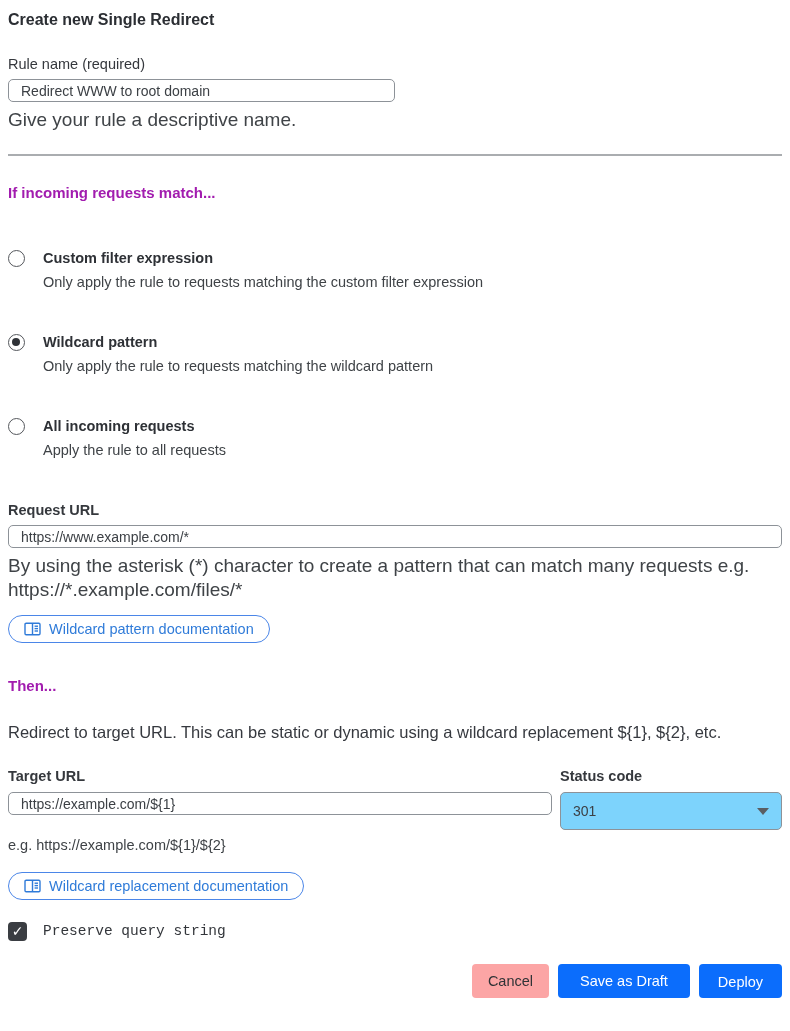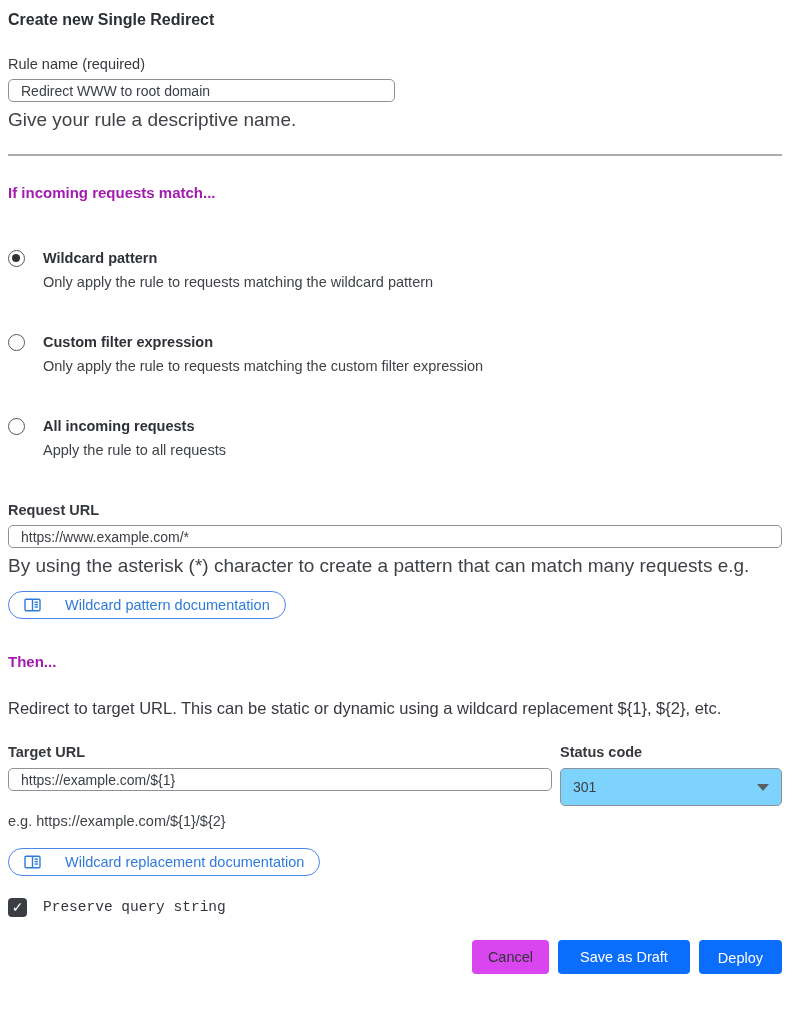--- a/index.html
+++ b/index.html
@@ -97,21 +97,21 @@
   .radio-desc {
     margin-top: 4px;
     font-size: 14.5px;
     color: #3f4347;
     line-height: 20px;
   }
   .request-url-label { margin-top: 38px; }
   .doc-pill {
     display: inline-flex;
     align-items: center;
-    gap: 24px;
+    gap: 8px;
     margin-top: 13px;
     height: 28px;
     padding: 0 15px;
     border: 1.5px solid #4b86e8;
     border-radius: 14px;
     background: #fff;
     color: #2f7bd9;
     font-family: "Liberation Sans", "DejaVu Sans", sans-serif;
     font-size: 14.5px;
     cursor: pointer;
@@ -193,21 +193,21 @@
   }
   .btn {
     height: 34px;
     border: none;
     border-radius: 4px;
     font-family: "Liberation Sans", "DejaVu Sans", sans-serif;
     font-size: 14.5px;
     padding: 0 16px;
     cursor: pointer;
   }
-  .btn-cancel { background: #d946ef; color: #303336; }
+  .btn-cancel { background: #fca5a5; color: #303336; }
   .btn-primary { background: #0b6dfc; color: #ffffff; }
   .btn-draft { padding: 0 22px; }
   .btn-deploy { padding: 10px 19px; }
 </style>
 </head>
 <body>
 
 <div class="page">
 
   <h1 class="title">Create new Single Redirect</h1>
@@ -216,49 +216,50 @@
   <input class="text-input narrow" type="text" value="Redirect WWW to root domain" style="">
   <div class="help-text">Give your rule a descriptive name.</div>
 
   <hr class="divider">
 
   <h2 class="section-heading">If incoming requests match...</h2>
 
   <div class="radio-group">
 
     <div class="radio-option">
+      <span class="radio-circle"></span>
+      <span class="radio-texts">
+        <span class="radio-label" style="display:block">Custom filter expression</span>
+        <span class="radio-desc" style="display:block">Only apply the rule to requests matching the custom filter expression</span>
+      </span>
+    </div>
+
+    <div class="radio-option">
       <span class="radio-circle selected"></span>
       <span class="radio-texts">
         <span class="radio-label" style="display:block">Wildcard pattern</span>
         <span class="radio-desc" style="display:block">Only apply the rule to requests matching the wildcard pattern</span>
-      </span>
-    </div>
-
-    <div class="radio-option">
-      <span class="radio-circle"></span>
-      <span class="radio-texts">
-        <span class="radio-label" style="display:block">Custom filter expression</span>
-        <span class="radio-desc" style="display:block">Only apply the rule to requests matching the custom filter expression</span>
       </span>
     </div>
 
     <div class="radio-option">
       <span class="radio-circle"></span>
       <span class="radio-texts">
         <span class="radio-label" style="display:block">All incoming requests</span>
         <span class="radio-desc" style="display:block">Apply the rule to all requests</span>
       </span>
     </div>
 
   </div>
 
   <label class="field-label bold request-url-label">Request URL</label>
   <input class="text-input" type="text" value="https://www.example.com/*" style="">
   <div class="help-text">
     <span style="display:block">By using the asterisk (*) character to create a pattern that can match many requests e.g.</span>
+    <span style="display:block">https://*.example.com/files/*</span>
   </div>
 
   <button class="doc-pill">
     <span>
       <svg width="17" height="14" viewBox="0 0 17 14" fill="none" stroke="#2f7bd9" stroke-width="1.4">
         <rect x="1" y="1.2" width="15" height="11.6" rx="1.2"></rect>
         <line x1="8.5" y1="1.2" x2="8.5" y2="12.8"></line>
         <line x1="10.6" y1="4.2" x2="14" y2="4.2"></line>
         <line x1="10.6" y1="6.6" x2="14" y2="6.6"></line>
         <line x1="10.6" y1="9" x2="14" y2="9"></line>

